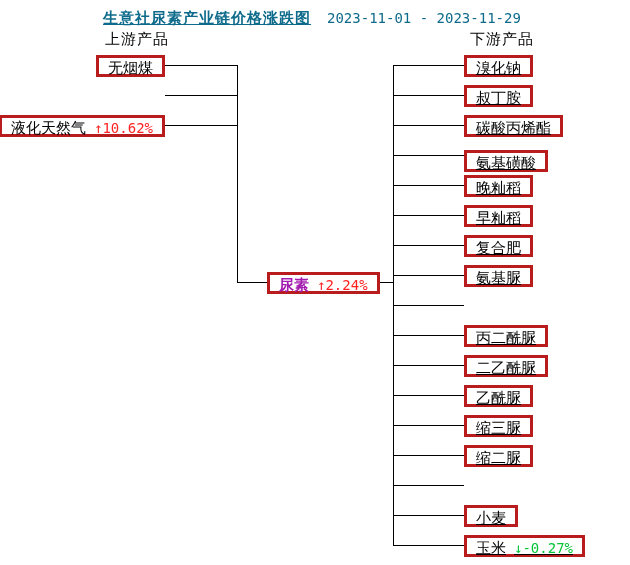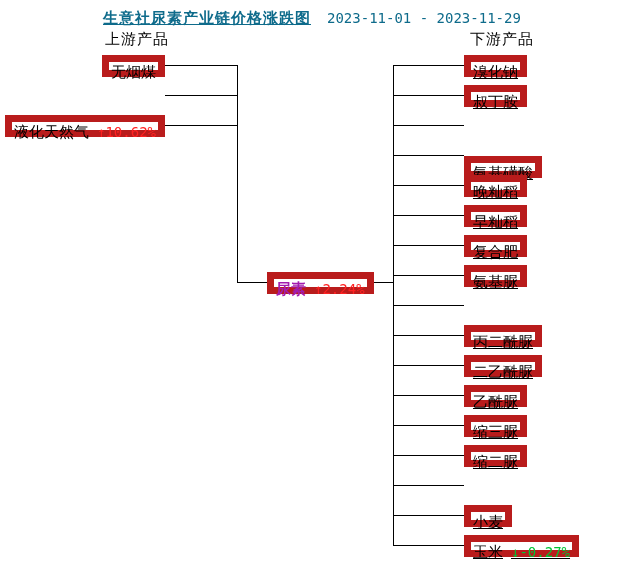--- a/index.html
+++ b/index.html
@@ -42,23 +42,23 @@
   .connectors {
     position: absolute;
     left: 0; top: 0;
     width: 630px; height: 565px;
   }
   .node {
     position: absolute;
     box-sizing: border-box;
     height: 22px;
     line-height: 20px;
-    border: 7px solid #b91c1c;
+    border: 3px solid #b91c1c;
     background: #ffffff;
-    padding: 0 2px;
+    padding: 0 9px;
     font-size: 15px;
     color: #000000;
     white-space: nowrap;
   }
   .node .name { color: #000000; }
   .node.center-node .name { color: #a21caf; font-weight: bold; }
   .chg {
     margin-left: 8px;
     font-family: "DejaVu Sans Mono", monospace;
     font-size: 14px;
@@ -127,21 +127,24 @@
   <div class="node center-node" style="left:267px; top:271.5px">
     <span class="name">尿素</span><span class="chg" data-dir="up">↑2.24%</span>
   </div>
 
   <div class="node down-node" style="top:54.5px">
     <span class="name">溴化钠</span>
   </div>
   <div class="node down-node" style="top:84.5px">
     <span class="name">叔丁胺</span>
   </div>
-  <div class="node down-node" style="top:156px">
+  <div class="node down-node" style="top:114.5px">
+    <span class="name">碳酸丙烯酯</span>
+  </div>
+  <div class="node down-node" style="top:150px">
     <span class="name">氨基磺酸</span>
   </div>
   <div class="node down-node" style="top:174.5px">
     <span class="name">晚籼稻</span>
   </div>
   <div class="node down-node" style="top:204.5px">
     <span class="name">早籼稻</span>
   </div>
   <div class="node down-node" style="top:234.5px">
     <span class="name">复合肥</span>

